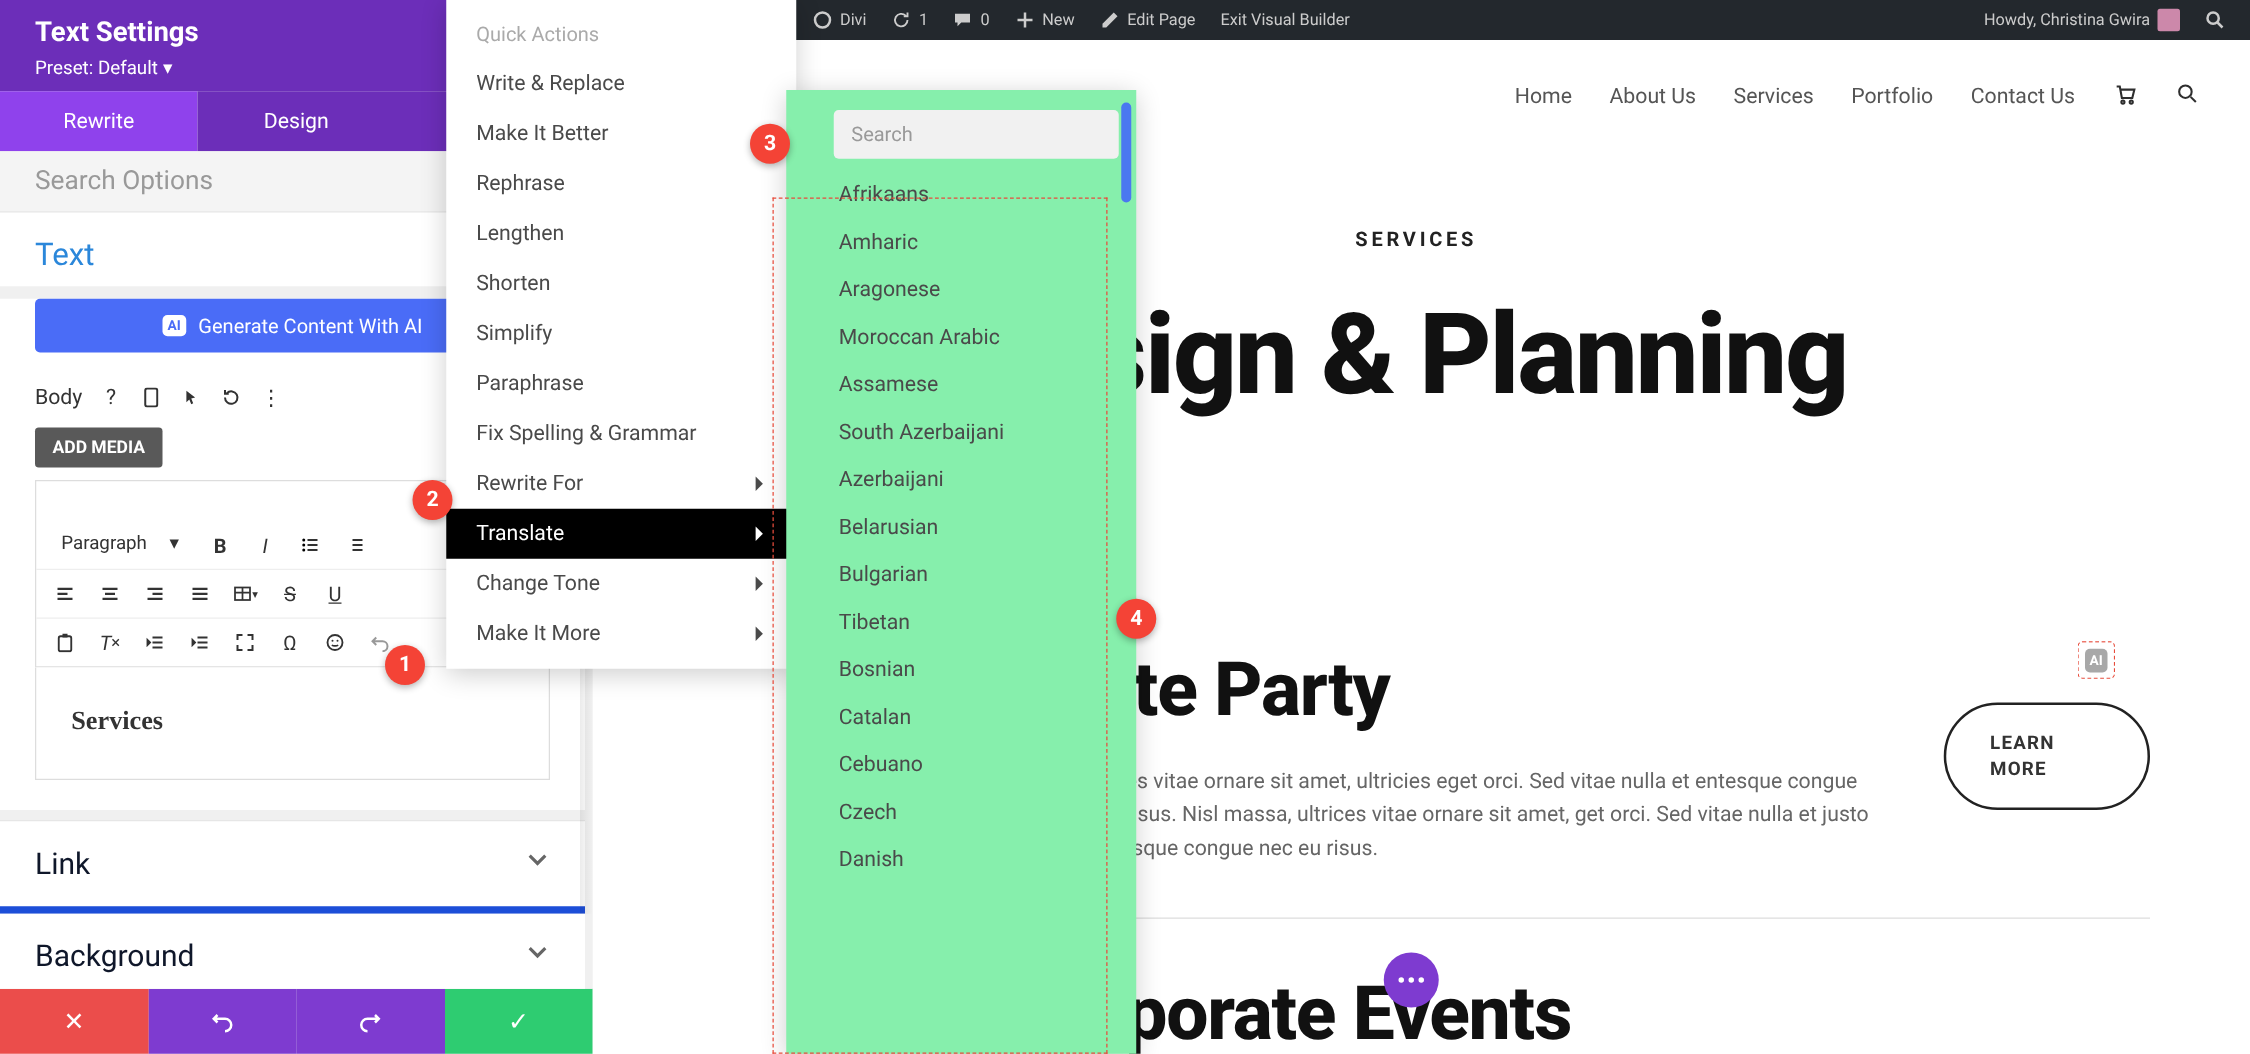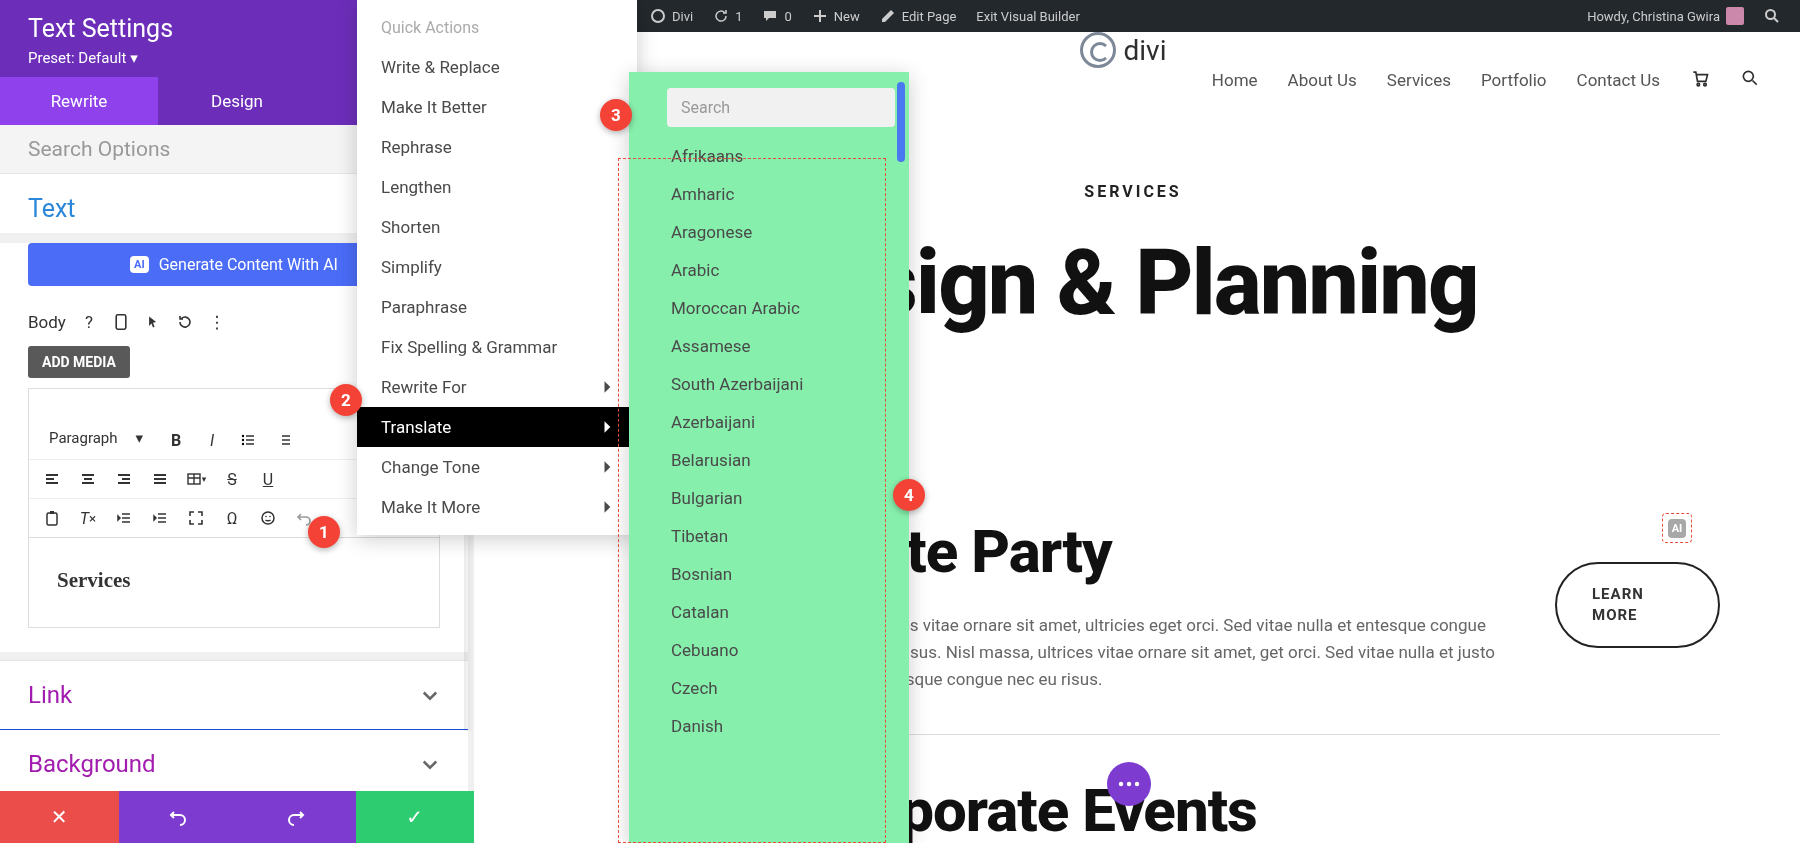--- a/index.html
+++ b/index.html
@@ -6,21 +6,21 @@
   body { font-family: -apple-system, BlinkMacSystemFont, "Segoe UI", Roboto, Helvetica, Arial, sans-serif; font-size: 14px; color: #333; background: #fff; overflow: hidden; width: 1800px; height: 843px; position: relative; }
   
   
   .admin-bar { position: absolute; top: 0; left: 630px; right: 0; height: 32px; background: #23282d; color: #ccc; display: flex; align-items: center; padding: 0 10px; font-size: 13px; }
   .admin-bar .ab-item { display: flex; align-items: center; gap: 6px; padding: 0 10px; height: 100%; cursor: pointer; }
   .admin-bar .spacer { flex: 1; }
   .admin-bar svg { width: 16px; height: 16px; fill: #ccc; }
   .admin-bar .avatar { width: 18px; height: 18px; background: #c8a; border-radius: 2px; }
   
   
-  .site-header { position: absolute; top: 32px; left: 446px; right: 0; height: 90px; display: flex; align-items: center; padding: 0 40px; background: #fff; flex-direction: column; }
+  .site-header { position: absolute; top: 32px; left: 446px; right: 0; height: 90px; display: flex; align-items: center; padding: 0 40px; background: #fff; }
   .site-logo { display: flex; align-items: center; gap: 8px; color: #2e2e2e; font-size: 28px; }
   .site-logo .logo-icon { width: 36px; height: 36px; border: 3px solid #7c8898; border-radius: 50%; position: relative; }
   .site-logo .logo-icon::after { content:''; position:absolute; left:7px; top:7px; width:14px; height:14px; border:3px solid #7c8898; border-radius:50%; border-right-color: transparent; }
   .site-nav { margin-left: auto; display: flex; align-items: center; gap: 30px; font-size: 17px; color: #555; }
   .site-nav a { color: #555; text-decoration: none; cursor: pointer; }
   .site-nav svg { width: 20px; height: 20px; stroke: #2e2e2e; fill: none; stroke-width: 2; }
   
   
   .page-content { position: absolute; top: 122px; left: 446px; right: 0; bottom: 0; background: #fff; padding: 60px 80px 0 400px; overflow: hidden; }
   .section-label { text-align: center; font-weight: 700; letter-spacing: 3px; font-size: 16px; color: #222; margin-bottom: 30px; margin-left: -300px; }
@@ -30,21 +30,21 @@
   .service-row h3 { font-size: 60px; font-weight: 800; letter-spacing: -1px; color: #111; margin-bottom: 25px; }
   .service-row p { font-size: 17px; color: #666; line-height: 1.6; }
   .learn-more { border: 2px solid #222; border-radius: 999px; padding: 20px 35px; font-weight: 700; letter-spacing: 1px; font-size: 15px; cursor: pointer; line-height: 1.4; white-space: normal; width: 165px; text-align: left; }
   
   
   .fab { position: absolute; left: 1107px; top: 762px; width: 44px; height: 44px; border-radius: 50%; background: #7e3bd0; color: #fff; display: flex; align-items: center; justify-content: center; font-size: 22px; cursor: pointer; }
   
   
   .settings-panel { position: absolute; top: 0; left: 0; width: 474px; height: 100%; background: #f4f4f4; display: flex; flex-direction: column; }
   .sp-header { background: #6c2eb9; color: #fff; padding: 14px 28px 10px; }
-  .sp-header h2 { font-size: 25px; font-weight: 400; }
+  .sp-header h2 { font-size: 22px; font-weight: 700; }
   .sp-header .preset { font-size: 15px; margin-top: 6px; display: flex; align-items: center; gap: 4px; }
   .sp-tabs { display: flex; }
   .sp-tab { flex: 1; text-align: center; padding: 14px 0; font-size: 17px; color: #fff; background: #6c2eb9; cursor: pointer; }
   .sp-tab.active { background: #8f42ec; }
   .sp-search { background: #f4f4f4; padding: 12px 28px; color: #999; font-size: 21px; border-bottom: 1px solid #e6e6e6; }
   .sp-body { flex: 1; background: #f0f0f0; overflow: hidden; position: relative; }
   .sp-section-title { font-size: 25px; color: #2b87da; padding: 20px 28px 10px; background: #fff; }
   .ai-btn { margin: 10px 28px 20px; background: #4a6cf7; color: #fff; border-radius: 4px; padding: 12px; text-align: center; font-size: 16px; display: flex; align-items: center; justify-content: center; gap: 10px; cursor: pointer; }
   .ai-btn .ai-badge { background: #fff; color: #4a6cf7; border-radius: 4px; font-size: 11px; font-weight: 700; padding: 2px 4px; }
   .body-row { display: flex; align-items: center; gap: 14px; padding: 6px 28px 14px; background: #fff; font-size: 17px; }
@@ -52,21 +52,21 @@
   .add-media { margin: 0 0 10px 28px; background: #595959; color: #fff; padding: 8px 14px; font-size: 14px; font-weight: 700; border-radius: 3px; cursor: pointer; display:inline-block; }
   .editor-bar { background: #fff; margin: 0 0 0 0; border: 1px solid #ddd; }
   .editor-bar .row { display: flex; align-items: flex-start; padding: 4px 8px; gap: 6px; border-bottom: 1px solid #eee; }
   .editor-bar .tool { width: 30px; height: 30px; display:flex; align-items:center; justify-content:center; font-size: 16px; cursor:pointer; border-radius:3px; }
   .editor-bar .para { padding: 4px 12px; font-size: 15px; display:flex; align-items:center; gap:18px; }
   .editor-bar .visual-tab { margin-left: auto; padding: 6px 14px; border: 1px solid #ddd; border-bottom: none; background: #f6f6f6; font-size: 16px; }
   .editor-area { background: #fff; padding: 30px 28px; min-height: 90px; position: relative; }
   .editor-area .services-text { font-family: Georgia, serif; font-weight: 700; font-size: 21px; }
   .ai-icon-box { position: absolute; right: 108px; top: 513px; width: 30px; height: 30px; border: 1px dashed #e74c3c; display:flex; align-items:center; justify-content:center; border-radius:4px; }
   .ai-icon-box .ai-badge { background: #a8a8a8; color: #fff; border-radius: 4px; font-size: 11px; font-weight: 700; padding: 3px 4px; }
-  .accordion { background: #fff; border-top: 1px solid #e6e6e6; border-bottom: 1px solid #1d4ed8; padding: 20px 28px; display:flex; align-items:center; justify-content: space-between; font-size: 24px; color: #a21caf; cursor:pointer; }
+  .accordion { background: #fff; border-top: 1px solid #e6e6e6; border-bottom: 6px solid #1d4ed8; padding: 20px 28px; display:flex; justify-content: space-between; font-size: 24px; color: #0f172a; cursor:pointer; }
   .accordion svg { width: 20px; height: 20px; stroke:#666; fill:none; stroke-width:2;}
   .sp-footer { display:flex; height: 52px; }
   .sp-footer div { flex:1; display:flex; align-items:center; justify-content:center; color:#fff; font-size:20px; cursor:pointer;}
   .sp-footer .cancel { background:#eb4d4b; }
   .sp-footer .undo { background:#7e3bd0; }
   .sp-footer .redo { background:#7e3bd0; }
   .sp-footer .save { background:#2ecc71; }
   
   
   .context-menu { position: absolute; left: 357px; top: 0; width: 280px; background: #fff; box-shadow: 0 4px 20px rgba(0,0,0,.2); padding: 8px 0; z-index: 20; }
@@ -431,21 +431,20 @@
       </div>
     </div>
 </div>
 
 <div class="submenu">
   <div class="search-box">Search</div>
   <div class="lang-list" id="lang-list">
       <div class="lang-item">Afrikaans</div>
       <div class="lang-item">Amharic</div>
       <div class="lang-item">Aragonese</div>
-      <div class="lang-item">Arabic</div>
       <div class="lang-item">Moroccan Arabic</div>
       <div class="lang-item">Assamese</div>
       <div class="lang-item">South Azerbaijani</div>
       <div class="lang-item">Azerbaijani</div>
       <div class="lang-item">Belarusian</div>
       <div class="lang-item">Bulgarian</div>
       <div class="lang-item">Tibetan</div>
       <div class="lang-item">Bosnian</div>
       <div class="lang-item">Catalan</div>
       <div class="lang-item">Cebuano</div>

